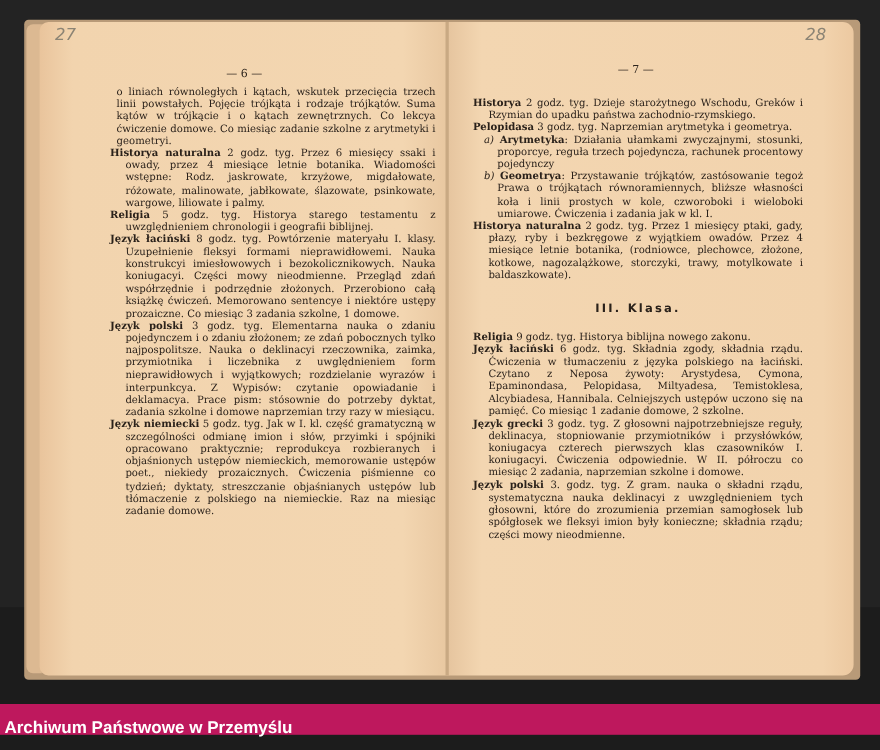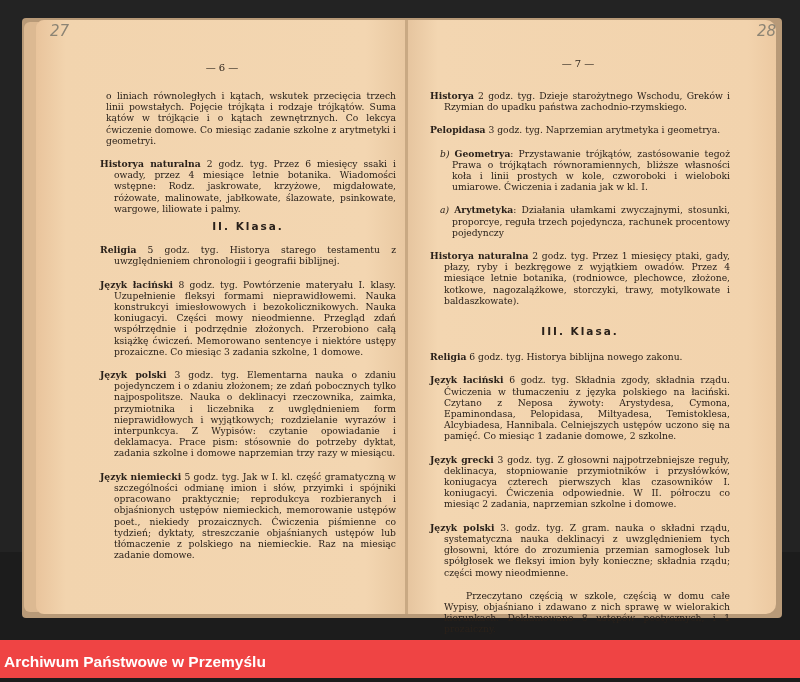--- a/index.html
+++ b/index.html
@@ -10,29 +10,29 @@
   .page { position:absolute; top:20px; height:594px; background:#f1d2ab; }
   .page.left { left:36px; width:372px; border-radius:8px 0 0 8px;
                background:linear-gradient(90deg,#e9c49c 0px,#f2d4ae 30px,#f3d6b1 330px,#e8c7a0 372px); }
   .page.right { left:408px; width:368px; border-radius:0 10px 10px 0;
                 background:linear-gradient(90deg,#e6c59f 0px,#f3d6b1 30px,#f2d3ad 340px,#ecc9a1 368px); }
   .edge-left { position:absolute; left:24px; top:22px; width:14px; height:590px; background:#dcb992; border-radius:6px 0 0 6px; }
   .gutter { position:absolute; left:405px; top:20px; width:4px; height:594px; background:#c9a983; }
   .pencil { position:absolute; font-family:"DejaVu Sans", sans-serif; font-style:italic; color:#8c8474; font-size:15px; }
   .pnum { position:absolute; font-size:10px; color:#2d241c; text-align:center; }
   .text { position:absolute; font-size:9.2px; line-height:11.2px; color:#2a211a; text-align:justify; }
-  .entry { margin:12px 0 0 0; }
+  .entry { margin:0 0 0 0; }
   .hang { padding-left:14px; text-indent:-14px; }
   .b { font-weight:bold; }
   .heading { text-align:center; font-family:"DejaVu Sans", sans-serif; font-weight:bold; font-size:10.5px;
              letter-spacing:2px; margin:7px 0 7px 0; }
   .sub { padding-left:22px; text-indent:-12px; }
   .sub i { font-style:italic; }
   .para-indent { text-indent:22px; }
-  .footer { position:absolute; left:0; top:640px; width:800px; height:38px; background:#ef4444;text-align:center; }
+  .footer { position:absolute; left:0; top:640px; width:800px; height:28px; background:#be185d;text-align:center; }
   .footer span { position:absolute; left:4px; top:13px; color:#ffffff; font-family:"Liberation Sans", sans-serif;
                  font-weight:bold; font-size:15.5px; }
 </style>
 </head>
 <body>
 
 <div class="scan">
   <div class="book-shadow"></div>
   <div class="edge-left"></div>
 
@@ -40,76 +40,74 @@
     <div class="pencil" style="left:14px; top:2px;">27</div>
     <div class="pnum" style="left:0; width:372px; top:42px;">— 6 —</div>
 
     <div class="text" style="left:64px; top:58px; width:296px;">
       <div class="entry" style="padding-left:6px;">o liniach równoległych i kątach, wskutek przecięcia trzech linii powstałych. Pojęcie trójkąta i rodzaje trójkątów. Suma kątów w trójkącie i o kątach zewnętrznych. Co lekcya ćwiczenie domowe. Co miesiąc zadanie szkolne z arytmetyki i geometryi.</div>
 
       <div class="entry hang">
         <span class="b">Historya naturalna</span><span> 2 godz. tyg. Przez 6 miesięcy ssaki i owady, przez 4 miesiące letnie botanika. Wiadomości wstępne: Rodz. jaskrowate, krzyżowe, migdałowate, różowate, malinowate, jabłkowate, ślazowate, psinkowate, wargowe, liliowate i palmy.</span>
       </div>
 
-      <div class="heading">II. Klasa.</div>
 
       <div class="entry hang">
         <span class="b">Religia</span><span> 5 godz. tyg. Historya starego testamentu z uwzględnieniem chronologii i geografii biblijnej.</span>
       </div>
       <div class="entry hang">
         <span class="b">Język łaciński</span><span> 8 godz. tyg. Powtórzenie materyału I. klasy. Uzupełnienie fleksyi formami nieprawidłowemi. Nauka konstrukcyi imiesłowowych i bezokolicznikowych. Nauka koniugacyi. Części mowy nieodmienne. Przegląd zdań współrzędnie i podrzędnie złożonych. Przerobiono całą książkę ćwiczeń. Memorowano sentencye i niektóre ustępy prozaiczne. Co miesiąc 3 zadania szkolne, 1 domowe.</span>
       </div>
       <div class="entry hang">
         <span class="b">Język polski</span><span> 3 godz. tyg. Elementarna nauka o zdaniu pojedynczem i o zdaniu złożonem; ze zdań pobocznych tylko najpospolitsze. Nauka o deklinacyi rzeczownika, zaimka, przymiotnika i liczebnika z uwględnieniem form nieprawidłowych i wyjątkowych; rozdzielanie wyrazów i interpunkcya. Z Wypisów: czytanie opowiadanie i deklamacya. Prace pism: stósownie do potrzeby dyktat, zadania szkolne i domowe naprzemian trzy razy w miesiącu.</span>
       </div>
       <div class="entry hang">
         <span class="b">Język niemiecki</span><span> 5 godz. tyg. Jak w I. kl. część gramatyczną w szczególności odmianę imion i słów, przyimki i spójniki opracowano praktycznie; reprodukcya rozbieranych i objaśnionych ustępów niemieckich, memorowanie ustępów poet., niekiedy prozaicznych. Ćwiczenia piśmienne co tydzień; dyktaty, streszczanie objaśnianych ustępów lub tłómaczenie z polskiego na niemieckie. Raz na miesiąc zadanie domowe.</span>
       </div>
     </div>
   </div>
 
   <div class="gutter"></div>
 
   <div class="page right">
-    <div class="pencil" style="left:349px; top:2px;">28</div>
+    <div class="pencil" style="left:324px; top:2px;">28</div>
     <div class="pnum" style="left:0; width:340px; top:38px;">— 7 —</div>
 
-    <div class="text" style="left:22px; top:58px; width:300px;">
+    <div class="text" style="left:22px; top:68px; width:300px;">
       <div class="entry hang">
         <span class="b">Historya</span><span> 2 godz. tyg. Dzieje starożytnego Wschodu, Greków i Rzymian do upadku państwa zachodnio-rzymskiego.</span>
       </div>
       <div class="entry hang">
         <span class="b">Pelopidasa</span><span> 3 godz. tyg. Naprzemian arytmetyka i geometrya.</span>
       </div>
       <div class="entry sub">
+        <i>a)</i>
+        <span class="b">Arytmetyka</span><span>: Działania ułamkami zwyczajnymi, stosunki, proporcye, reguła trzech pojedyncza, rachunek procentowy pojedynczy</span>
+      </div>
+      <div class="entry sub">
         <i>b)</i>
         <span class="b">Geometrya</span><span>: Przystawanie trójkątów, zastósowanie tegoż Prawa o trójkątach równoramiennych, bliższe własności koła i linii prostych w kole, czworoboki i wieloboki umiarowe. Ćwiczenia i zadania jak w kl. I.</span>
-      </div>
-      <div class="entry sub">
-        <i>a)</i>
-        <span class="b">Arytmetyka</span><span>: Działania ułamkami zwyczajnymi, stosunki, proporcye, reguła trzech pojedyncza, rachunek procentowy pojedynczy</span>
       </div>
       <div class="entry hang">
         <span class="b">Historya naturalna</span><span> 2 godz. tyg. Przez 1 miesięcy ptaki, gady, płazy, ryby i bezkręgowe z wyjątkiem owadów. Przez 4 miesiące letnie botanika, (rodniowce, plechowce, złożone, kotkowe, nagozalążkowe, storczyki, trawy, motylkowate i baldaszkowate).</span>
       </div>
 
       <div class="heading" style="margin:20px 0 14px 0;">III. Klasa.</div>
 
       <div class="entry hang">
-        <span class="b">Religia</span><span> 6 godz. tyg. Historya biblijna nowego zakonu.</span>
+        <span class="b">Religia</span><span> 9 godz. tyg. Historya biblijna nowego zakonu.</span>
       </div>
       <div class="entry hang">
         <span class="b">Język łaciński</span><span> 6 godz. tyg. Składnia zgody, składnia rządu. Ćwiczenia w tłumaczeniu z języka polskiego na łaciński. Czytano z Neposa żywoty: Arystydesa, Cymona, Epaminondasa, Pelopidasa, Miltyadesa, Temistoklesa, Alcybiadesa, Hannibala. Celniejszych ustępów uczono się na pamięć. Co miesiąc 1 zadanie domowe, 2 szkolne.</span>
       </div>
       <div class="entry hang">
         <span class="b">Język grecki</span><span> 3 godz. tyg. Z głosowni najpotrzebniejsze reguły, deklinacya, stopniowanie przymiotników i przysłówków, koniugacya czterech pierwszych klas czasowników I. koniugacyi. Ćwiczenia odpowiednie. W II. półroczu co miesiąc 2 zadania, naprzemian szkolne i domowe.</span>
       </div>
       <div class="entry hang">
         <span class="b">Język polski</span><span> 3. godz. tyg. Z gram. nauka o składni rządu, systematyczna nauka deklinacyi z uwzględnieniem tych głosowni, które do zrozumienia przemian samogłosek lub spółgłosek we fleksyi imion były konieczne; składnia rządu; części mowy nieodmienne.</span>
       </div>
-      <div class="entry para-indent" style="padding-left:14px;">Przeczytano częścią w szkole, częścią w domu całe Wypisy, objaśniano i zdawano z nich sprawę w wielorakich kierunkach. Deklamowano 8 ustępów poetycznych, i 1 prozaiczny.</div>
     </div>
   </div>
 </div>
 
 <div class="footer">
   <span>Archiwum Państwowe w Przemyślu</span>
 </div>
 
 </body></html>

